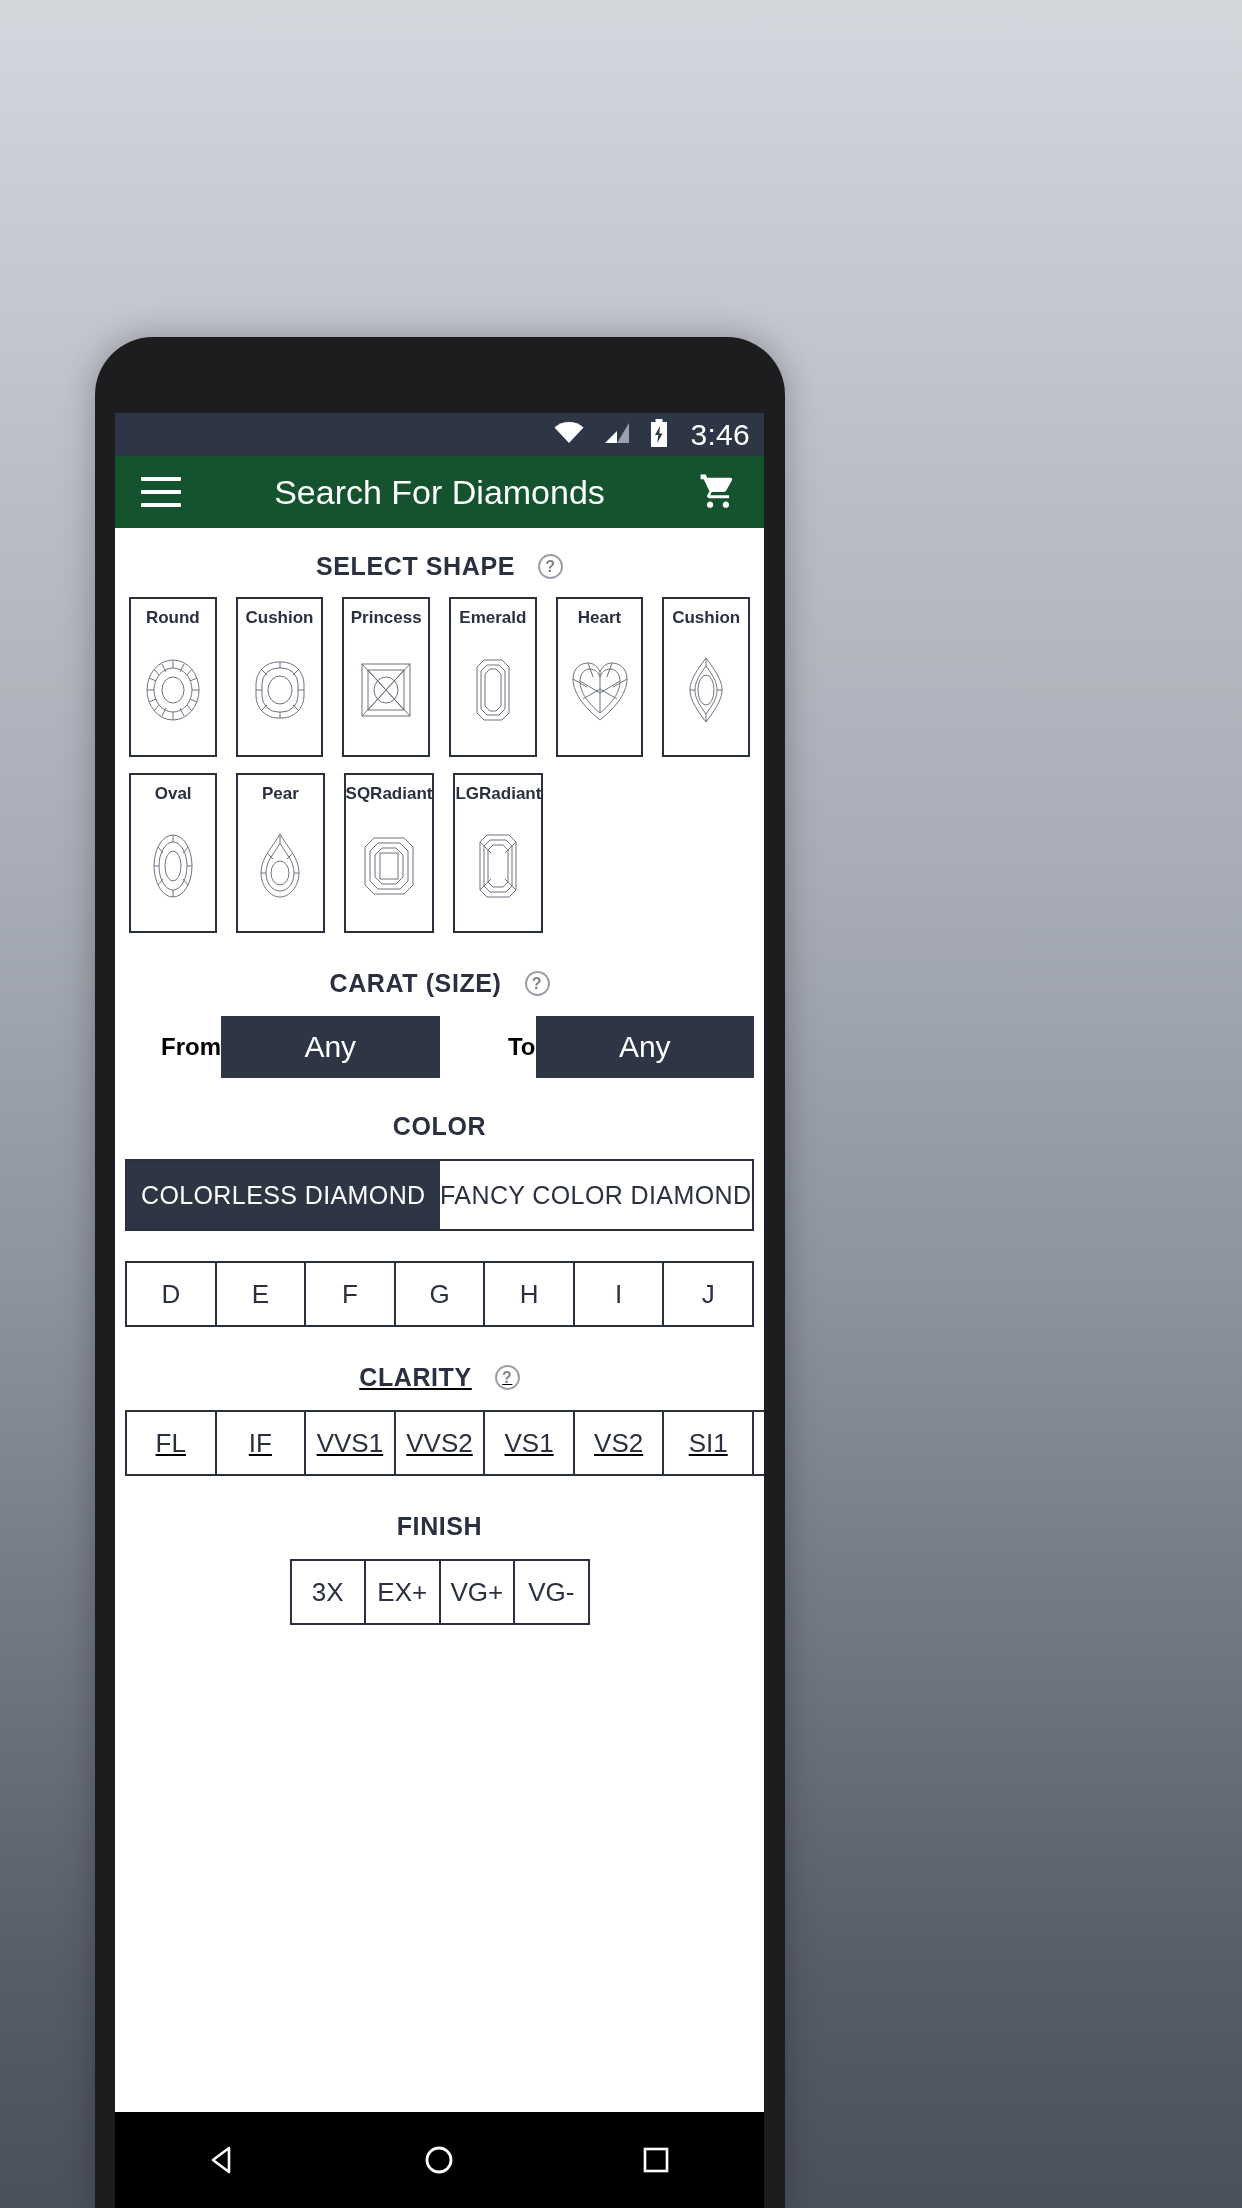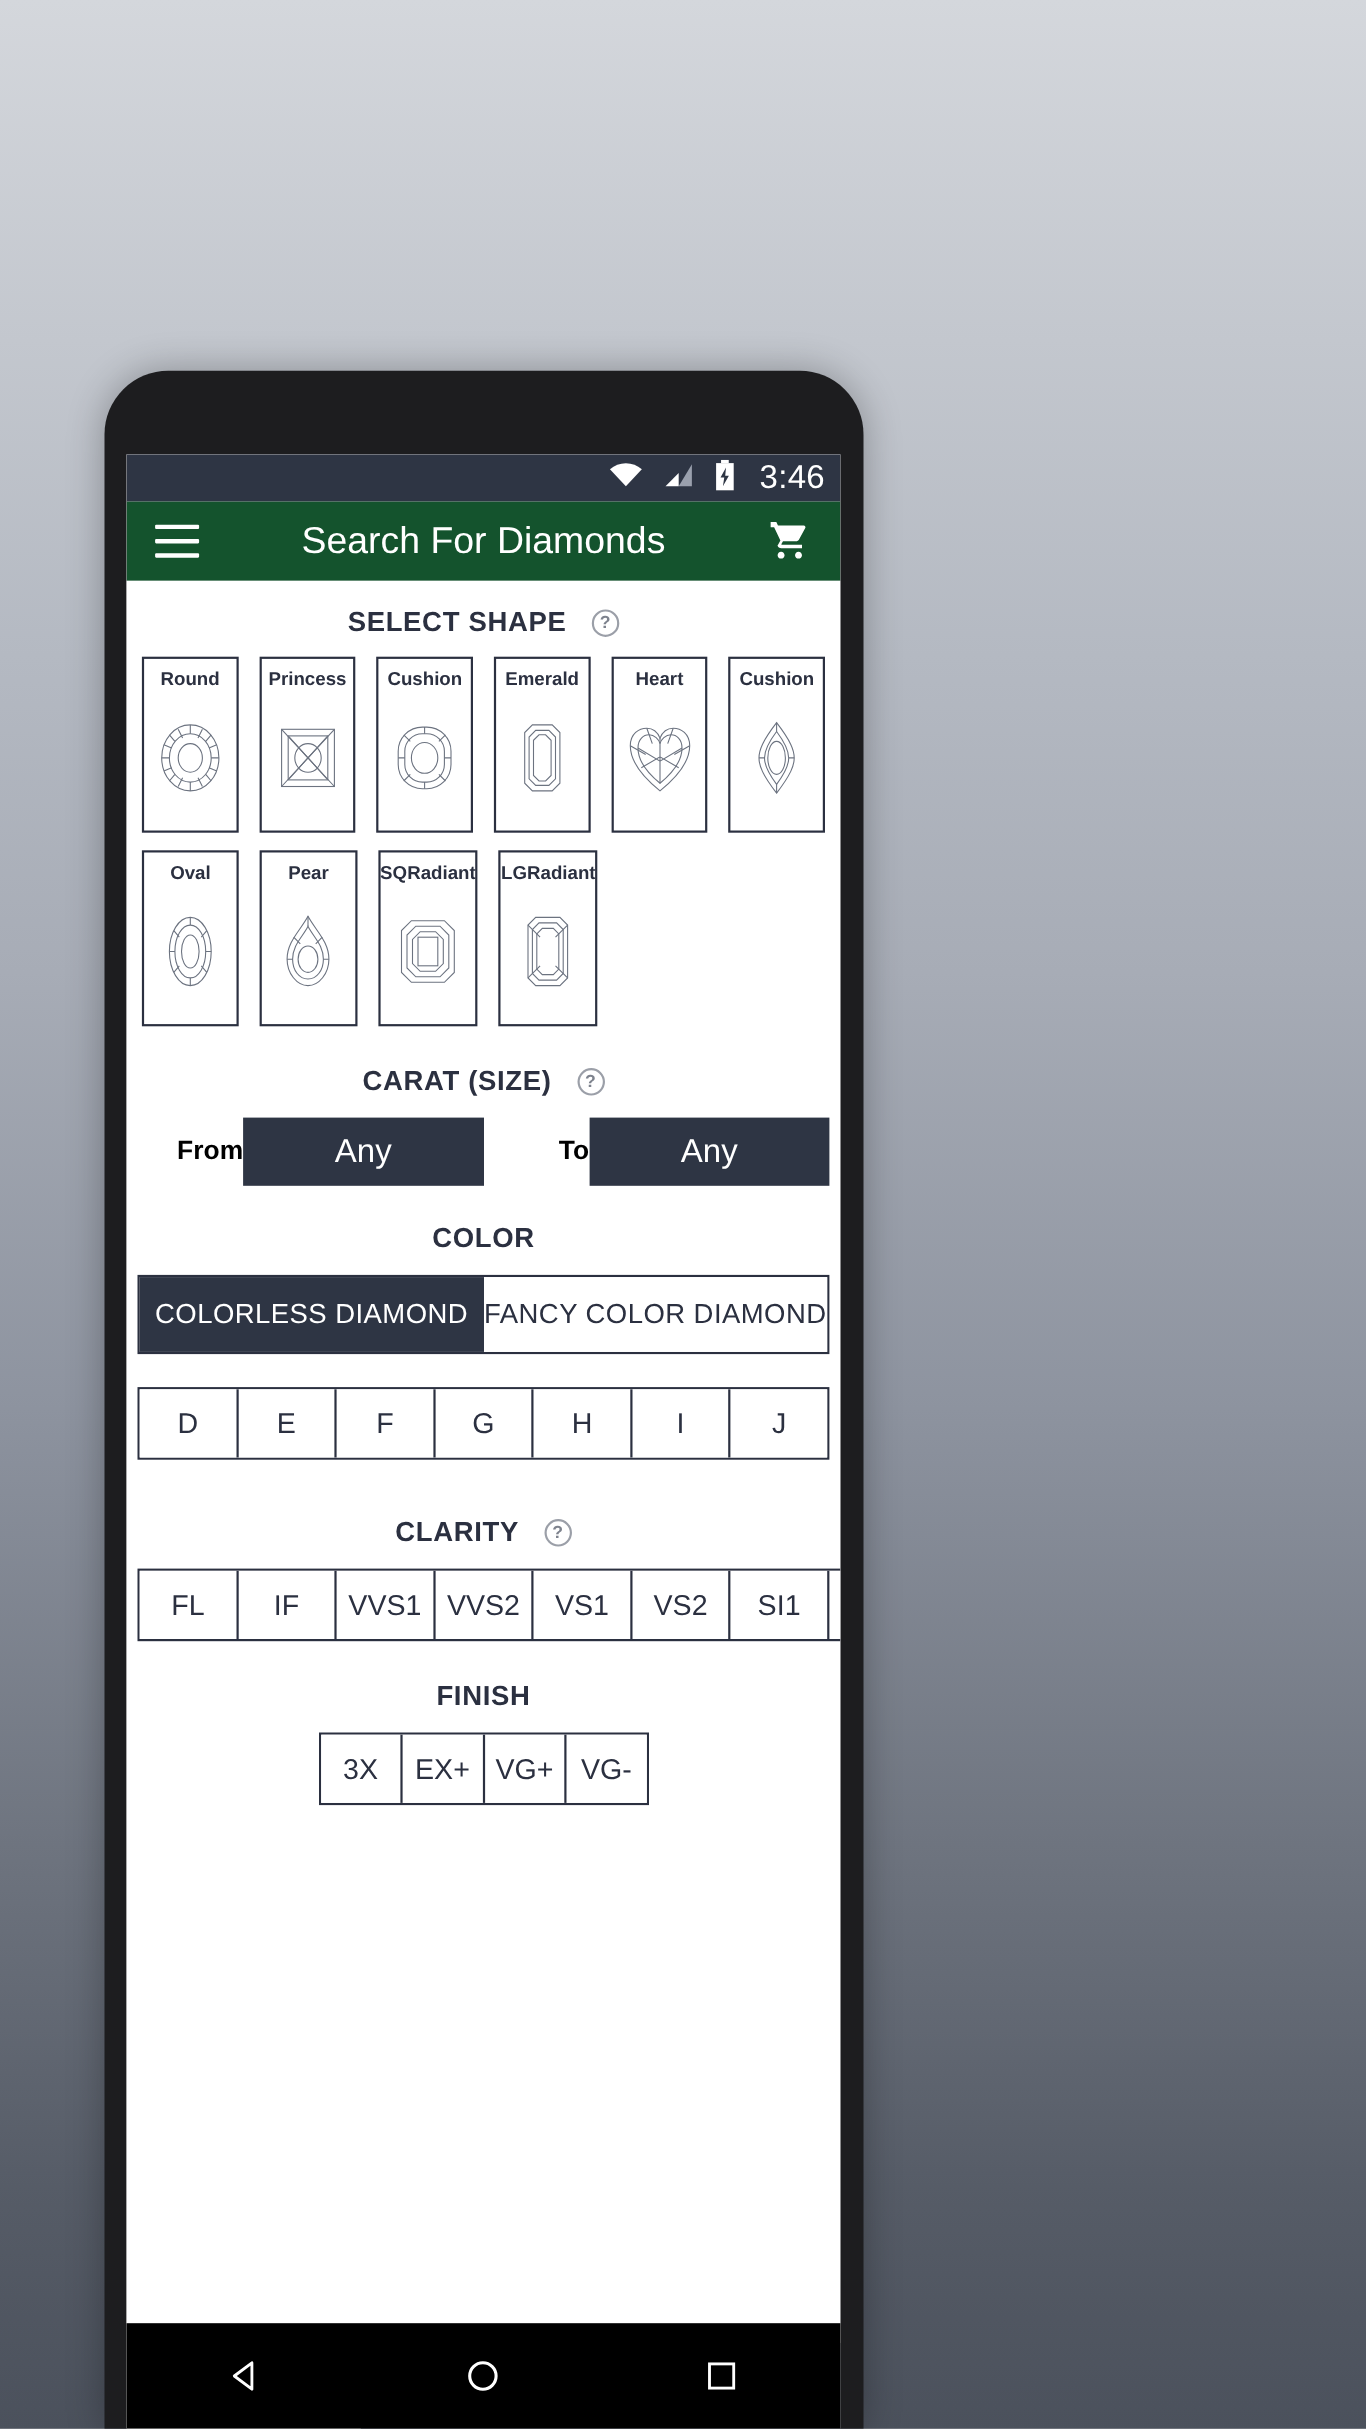--- a/index.html
+++ b/index.html
@@ -239,21 +239,21 @@
     border-left: 2px solid #2b3040;
     background: #fff;
     cursor: pointer;
     white-space: nowrap;
   }
   .chip:first-child { border-left: none; }
 
   #color-grades { margin-top: 30px; }
 
   
-  #clarity-section { margin-top: 52px; }
+  #clarity-section { margin-top: 36px; text-decoration: underline; }
   #clarity-chips {
     margin-top: 18px;
     margin-right: -14px;
   }
   #clarity-chips .chip { min-width: 0; }
   #clarity-chips .chip.cut { flex: 0 0 24px; }
 
   
   #finish-section { margin-top: 36px; }
   #finish-chips {
@@ -367,40 +367,40 @@
                 <ellipse cx="31" cy="35" rx="26" ry="30"></ellipse>
                 <ellipse cx="31" cy="35" rx="19" ry="22"></ellipse>
                 <ellipse cx="31" cy="35" rx="11" ry="13"></ellipse>
                 <path d="M31 5 L31 13 M31 57 L31 65 M5 35 L12 35 M50 35 L57 35 M12 14 L17 20 M50 14 L45 20 M12 56 L17 50 M50 56 L45 50"></path>
                 <path d="M20 9 L24 17 M42 9 L38 17 M20 61 L24 53 M42 61 L38 53 M7 23 L14 26 M55 23 L48 26 M7 47 L14 44 M55 47 L48 44"></path>
               </svg>
             </div>
           </div>
 
           <div class="shape-card">
+            <div class="shape-label">Cushion</div>
+            <div class="shape-art">
+              <svg width="62" height="70" viewBox="0 0 62 70" fill="none" stroke="#6c7380" stroke-width="1">
+                <rect x="7" y="7" width="48" height="56" rx="22"></rect>
+                <rect x="13" y="13" width="36" height="44" rx="16"></rect>
+                <ellipse cx="31" cy="35" rx="12" ry="14"></ellipse>
+                <path d="M31 7 L31 13 M31 57 L31 63 M7 35 L13 35 M49 35 L55 35 M12 14 L18 20 M50 14 L44 20 M12 56 L18 50 M50 56 L44 50"></path>
+              </svg>
+            </div>
+          </div>
+
+          <div class="shape-card">
             <div class="shape-label">Princess</div>
             <div class="shape-art">
               <svg width="62" height="70" viewBox="0 0 62 70" fill="none" stroke="#6c7380" stroke-width="1">
                 <rect x="7" y="9" width="48" height="52"></rect>
                 <rect x="13" y="15" width="36" height="40"></rect>
                 <path d="M7 9 L31 35 L55 9 M7 61 L31 35 L55 61"></path>
                 <path d="M13 15 L31 35 L49 15 M13 55 L31 35 L49 55"></path>
                 <ellipse cx="31" cy="35" rx="12" ry="13"></ellipse>
-              </svg>
-            </div>
-          </div>
-
-          <div class="shape-card">
-            <div class="shape-label">Cushion</div>
-            <div class="shape-art">
-              <svg width="62" height="70" viewBox="0 0 62 70" fill="none" stroke="#6c7380" stroke-width="1">
-                <rect x="7" y="7" width="48" height="56" rx="22"></rect>
-                <rect x="13" y="13" width="36" height="44" rx="16"></rect>
-                <ellipse cx="31" cy="35" rx="12" ry="14"></ellipse>
-                <path d="M31 7 L31 13 M31 57 L31 63 M7 35 L13 35 M49 35 L55 35 M12 14 L18 20 M50 14 L44 20 M12 56 L18 50 M50 56 L44 50"></path>
               </svg>
             </div>
           </div>
 
           <div class="shape-card">
             <div class="shape-label">Emerald</div>
             <div class="shape-art">
               <svg width="62" height="70" viewBox="0 0 62 70" fill="none" stroke="#6c7380" stroke-width="1">
                 <path d="M22 5 L40 5 L47 12 L47 58 L40 65 L22 65 L15 58 L15 12 Z"></path>
                 <path d="M25 10 L37 10 L43 16 L43 54 L37 60 L25 60 L19 54 L19 16 Z"></path>

